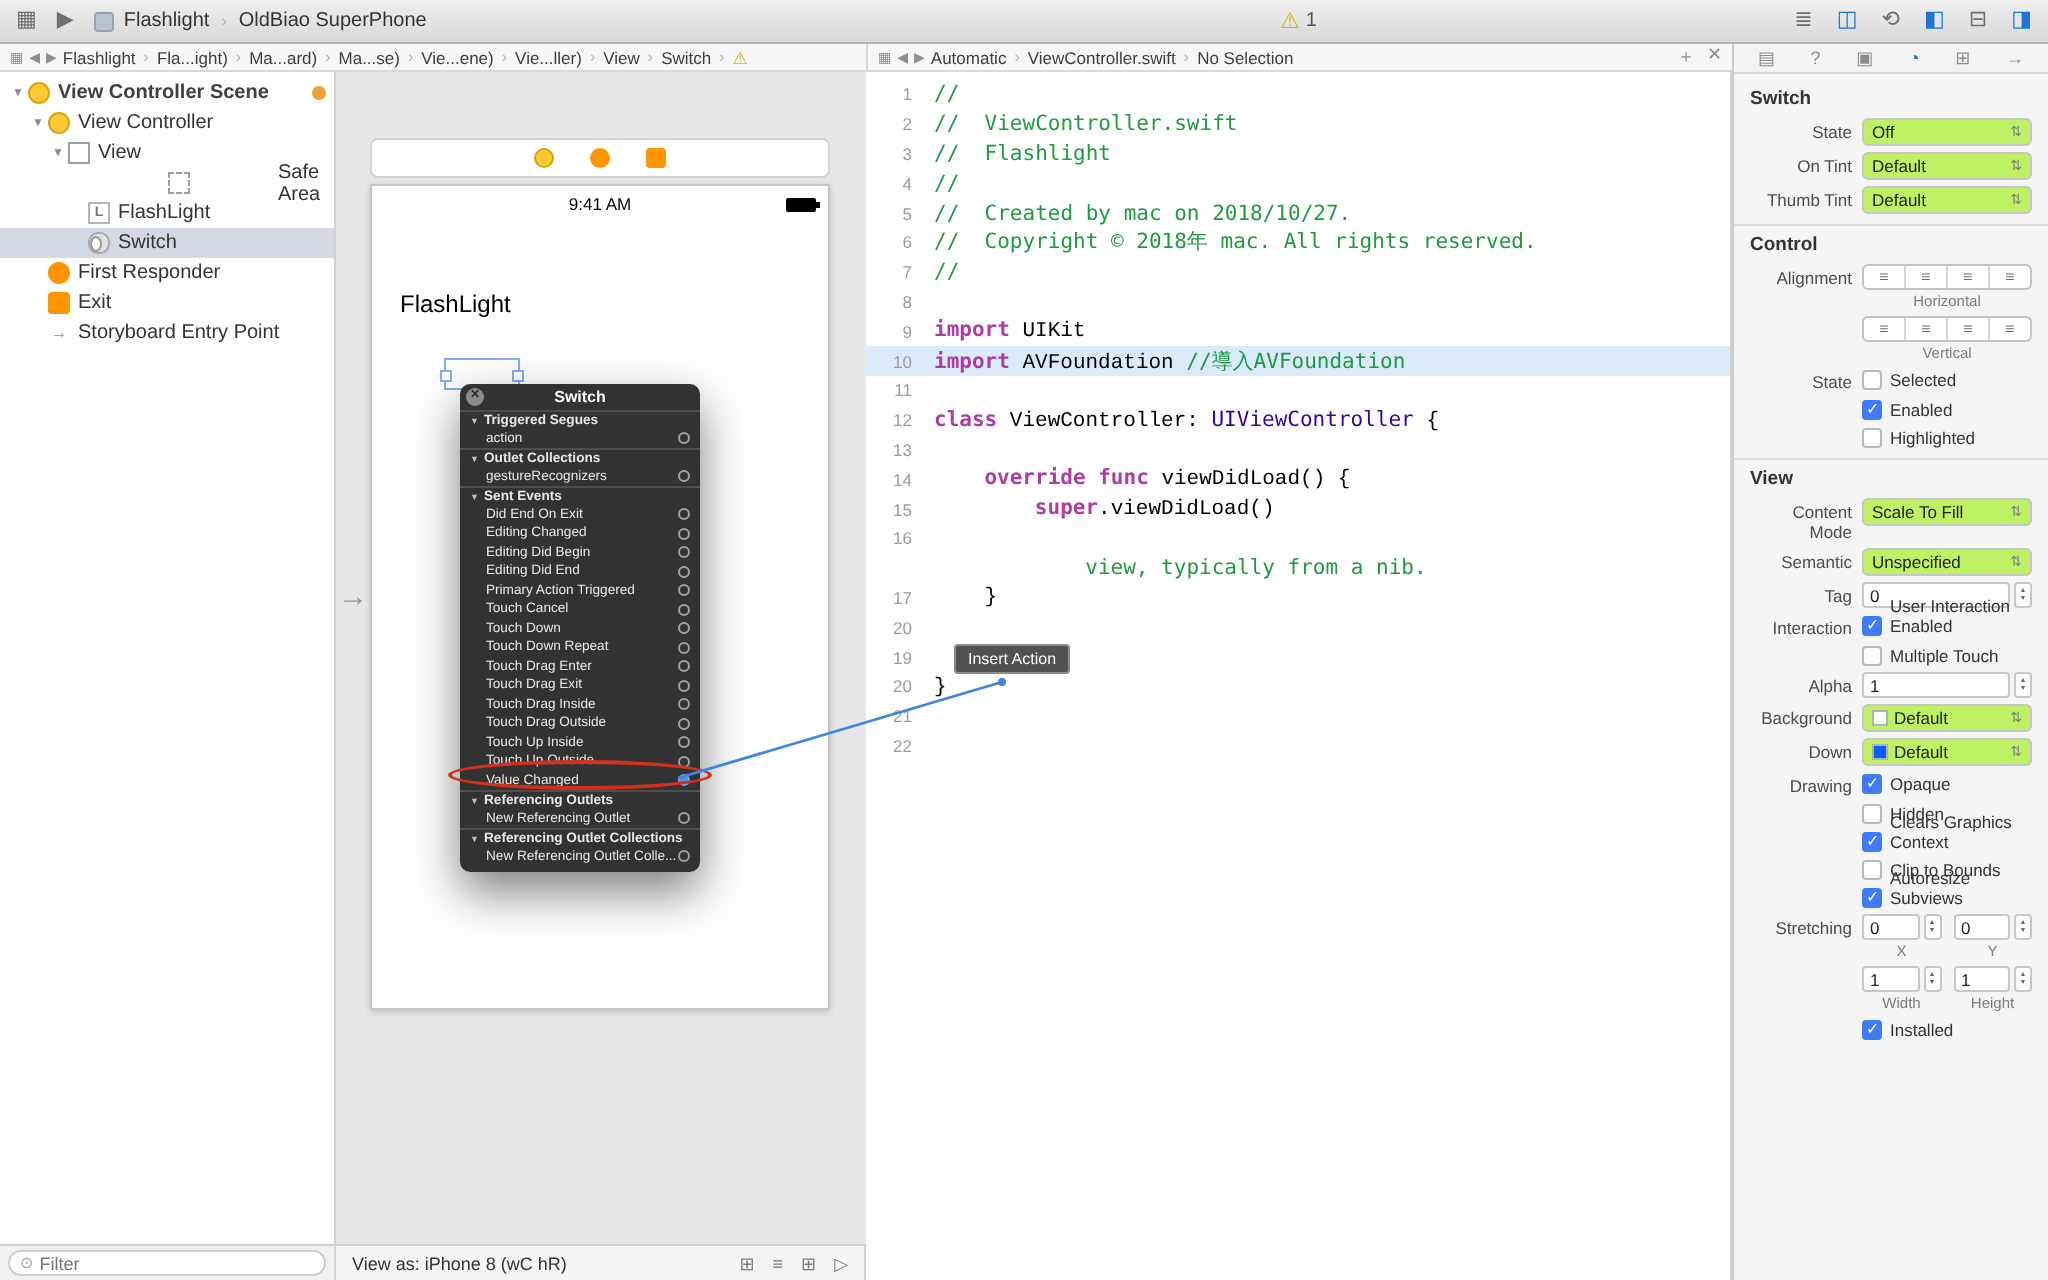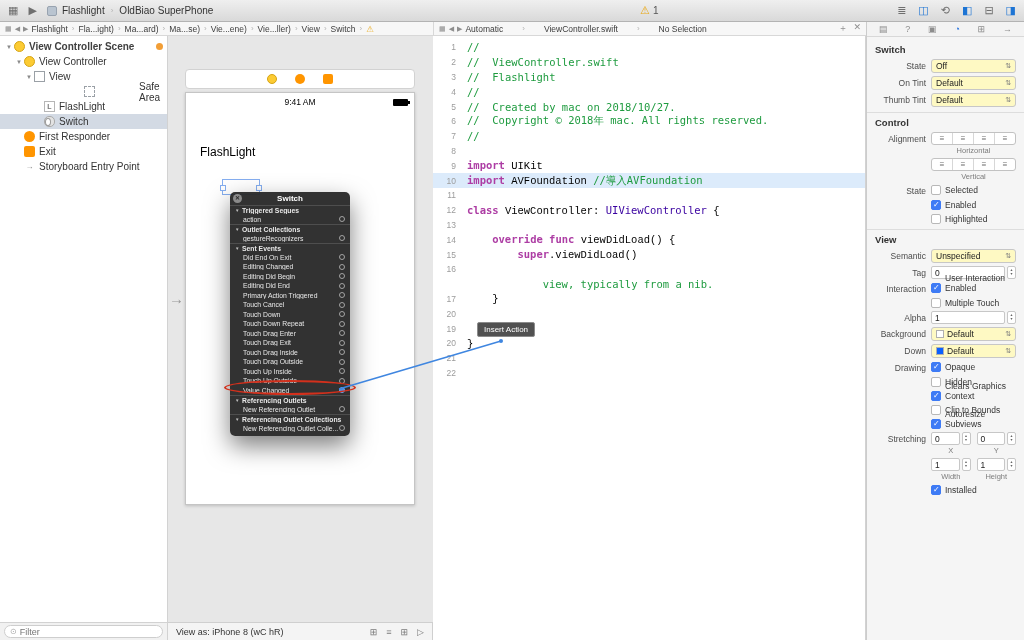--- a/index.html
+++ b/index.html
@@ -124,21 +124,21 @@
     align-items:center; justify-content:space-between; padding:0 12px; }
   .insp-tab { color:#8d8d8d; font-size:9px; }
   .insp-tab.active { color:#2270de; }
   .insp-body { position:absolute; top:15px; left:0; right:0; bottom:0; padding:4px 8px 0; overflow:hidden; }
   .insp-section-title { font-weight:bold; font-size:9.5px; color:#333; margin:3px 0 4px; }
   .insp-sep { border-top:1px solid #dddddd; margin:5px -8px 4px; }
   .insp-row { display:flex; align-items:flex-start; margin-bottom:3px; }
   .insp-label { width:56px; flex:none; text-align:right; padding-right:5px; padding-top:2px;
     color:#4c4c4c; font-size:8.5px; }
   .ctrl { flex:1; min-width:0; }
-  .dropdown { height:14px; background:#fef9c3; border:1px solid #c7c7c7; border-radius:3px;
+  .dropdown { height:14px; background:#bef264; border:1px solid #c7c7c7; border-radius:3px;
     display:flex; align-items:center; padding:0 4px; font-size:8.5px; color:#222; gap:3px;text-align:center; }
   .dd-arrows { margin-left:auto; color:#7e7e7e; font-size:7px; }
   .swatch { width:8px; height:8px; border:1px solid #b0b0b0; flex:none; }
   .numwrap { display:flex; align-items:center; gap:2px; }
   .numbox { flex:1; height:13px; background:#fff; border:1px solid #c7c7c7; border-radius:2px;
     font-size:8.5px; display:flex; align-items:center; padding:0 3px; color:#222; }
   .stepper { width:9px; height:13px; border:1px solid #c7c7c7; border-radius:2px; background:#fff;
     display:flex; flex-direction:column; align-items:center; justify-content:center; font-size:3.5px;
     color:#666; line-height:1.1; flex:none; }
   .cbrow { display:flex; align-items:flex-end; gap:4px; height:11px; }
@@ -203,21 +203,21 @@
       <span class="sep">›</span>
       <span class="crumb">Switch</span>
       <span class="sep">›</span>
       <span class="crumb warn">⚠</span>
     </span>
 </div>
 <div class="jumpbar" id="code-jumpbar">
   <span class="jb-nav">▦</span>
   <span class="jb-nav">◀</span>
   <span class="jb-nav">▶</span>
-  <span id="code-crumbs" style="display:flex;align-items:center;gap:18px;">
+  <span id="code-crumbs" style="display:flex;align-items:center;gap:3px;">
       <span class="crumb">Automatic</span>
       <span class="sep">›</span>
       <span class="crumb">ViewController.swift</span>
       <span class="sep">›</span>
       <span class="crumb">No Selection</span>
     </span>
   <span class="jb-right">
     <span>＋</span>
     <span>✕</span>
   </span>
@@ -599,20 +599,29 @@
         <span class="insp-label"></span>
         <div class="ctrl">
           <div class="cbrow">
             <span class="cb"></span>
             <span class="cb-text">Highlighted</span>
           </div>
         </div>
       </div>
       <div class="insp-sep"></div>
       <div class="insp-section-title">View</div>
+      <div class="insp-row">
+        <span class="insp-label">Content Mode</span>
+        <div class="ctrl">
+          <div class="dropdown">
+            <span>Scale To Fill</span>
+            <span class="dd-arrows">⇅</span>
+          </div>
+        </div>
+      </div>
       <div class="insp-row">
         <span class="insp-label">Semantic</span>
         <div class="ctrl">
           <div class="dropdown">
             <span>Unspecified</span>
             <span class="dd-arrows">⇅</span>
           </div>
         </div>
       </div>
       <div class="insp-row">

